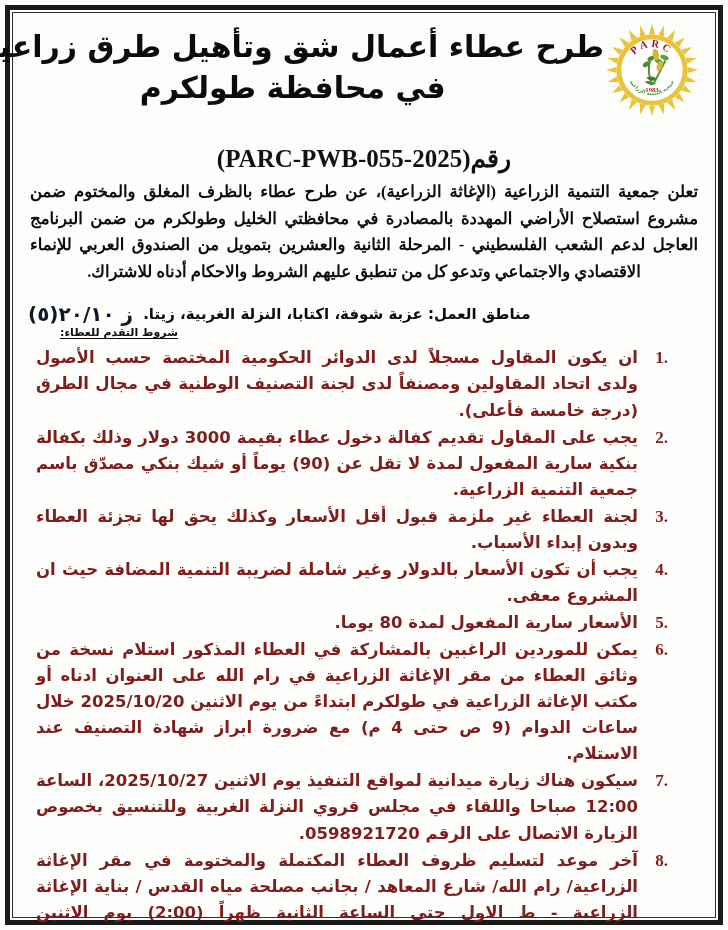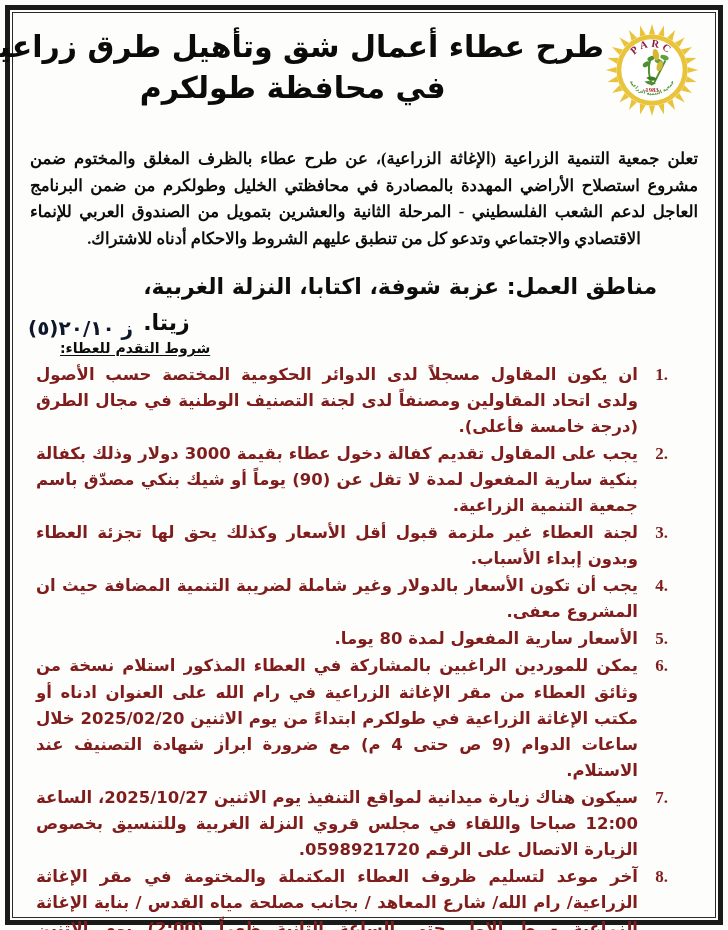--- a/index.html
+++ b/index.html
@@ -116,21 +116,21 @@
     display: flex;
     align-items: flex-end;
     justify-content: space-between;
     direction: rtl;
     margin-top: 1px;
     padding: 0 2px;
   }
   .areas-line {
     font-family: "DejaVu Sans", sans-serif;
     font-weight: 700;
-    font-size: 22px;
+    font-size: 15px;
     line-height: 1.6;
     color: #0d0d0d;
     direction: rtl;
     flex: 1 1 auto;
     text-align: left;
     padding-left: 4px;
   }
   .ref-code {
     font-family: "DejaVu Sans", sans-serif;
     font-weight: 700;
@@ -140,21 +140,21 @@
     white-space: nowrap;
     flex: 0 0 auto;
     padding-right: 6px;
   }
 
   .conditions-heading {
     text-align: left;
     direction: rtl;
     font-family: "DejaVu Sans", sans-serif;
     font-weight: 700;
-    font-size: 14px;
+    font-size: 11px;
     color: #0d0d0d;
     text-decoration: underline;
     text-underline-offset: 2px;
     margin-top: 0px;
     padding-left: 34px;
   }
 
   
   ol.conditions {
     direction: rtl;
@@ -263,36 +263,39 @@
         </svg>
       </div>
 
       <div class="title-block">
         <div class="title-line">طرح عطاء أعمال شق وتأهيل طرق زراعية</div>
         <div class="title-line">في محافظة طولكرم</div>
       </div>
 
     </div>
 
+    <div class="tender-number">
+      <span>رقم</span><span class="code"><span>(</span><span>PARC-PWB-055-2025</span><span>)</span></span>
+    </div>
 
     <p class="intro">تعلن جمعية التنمية الزراعية (الإغاثة الزراعية)، عن طرح عطاء بالظرف المغلق والمختوم ضمن مشروع استصلاح الأراضي المهددة بالمصادرة في محافظتي الخليل وطولكرم من ضمن البرنامج العاجل لدعم الشعب الفلسطيني - المرحلة الثانية والعشرين بتمويل من الصندوق العربي للإنماء الاقتصادي والاجتماعي وتدعو كل من تنطبق عليهم الشروط والاحكام أدناه للاشتراك.</p>
 
     <div class="areas-row">
       <div class="areas-line">مناطق العمل: عزبة شوفة، اكتابا، النزلة الغربية، زيتا.</div>
       <div class="ref-code">ز ٢٠/١٠(٥)</div>
     </div>
 
     <div class="conditions-heading">شروط التقدم للعطاء:</div>
 
     <ol class="conditions">
       <li>ان يكون المقاول مسجلاً لدى الدوائر الحكومية المختصة حسب الأصول ولدى اتحاد المقاولين ومصنفاً لدى لجنة التصنيف الوطنية في مجال الطرق (درجة خامسة فأعلى).</li>
       <li>يجب على المقاول تقديم كفالة دخول عطاء بقيمة 3000 دولار وذلك بكفالة بنكية سارية المفعول لمدة لا تقل عن (90) يوماً أو شيك بنكي مصدّق باسم جمعية التنمية الزراعية.</li>
       <li>لجنة العطاء غير ملزمة قبول أقل الأسعار وكذلك يحق لها تجزئة العطاء وبدون إبداء الأسباب.</li>
       <li>يجب أن تكون الأسعار بالدولار وغير شاملة لضريبة التنمية المضافة حيث ان المشروع معفى.</li>
       <li>الأسعار سارية المفعول لمدة 80 يوما.</li>
-      <li>يمكن للموردين الراغبين بالمشاركة في العطاء المذكور استلام نسخة من وثائق العطاء من مقر الإغاثة الزراعية في رام الله على العنوان ادناه أو مكتب الإغاثة الزراعية في طولكرم ابتداءً من يوم الاثنين 2025/02/20 خلال ساعات الدوام (9 ص حتى 4 م) مع ضرورة ابراز شهادة التصنيف عند الاستلام.</li>
+      <li>يمكن للموردين الراغبين بالمشاركة في العطاء المذكور استلام نسخة من وثائق العطاء من مقر الإغاثة الزراعية في رام الله على العنوان ادناه أو مكتب الإغاثة الزراعية في طولكرم ابتداءً من يوم الاثنين 2025/10/20 خلال ساعات الدوام (9 ص حتى 4 م) مع ضرورة ابراز شهادة التصنيف عند الاستلام.</li>
       <li>سيكون هناك زيارة ميدانية لمواقع التنفيذ يوم الاثنين 2025/10/27، الساعة 12:00 صباحا واللقاء في مجلس قروي النزلة الغربية وللتنسيق بخصوص الزيارة الاتصال على الرقم 0598921720.</li>
       <li>آخر موعد لتسليم ظروف العطاء المكتملة والمختومة في مقر الإغاثة الزراعية/ رام الله/ شارع المعاهد / بجانب مصلحة مياه القدس / بناية الإغاثة الزراعية - ط الاول حتى الساعة الثانية ظهراً (2:00) يوم الاثنين 2025/11/3، وسيتم فتح العطاء في نفس الزمان والمكان.</li>
 
     </ol>
 
   </div>
 </div>
 
 </body></html>

